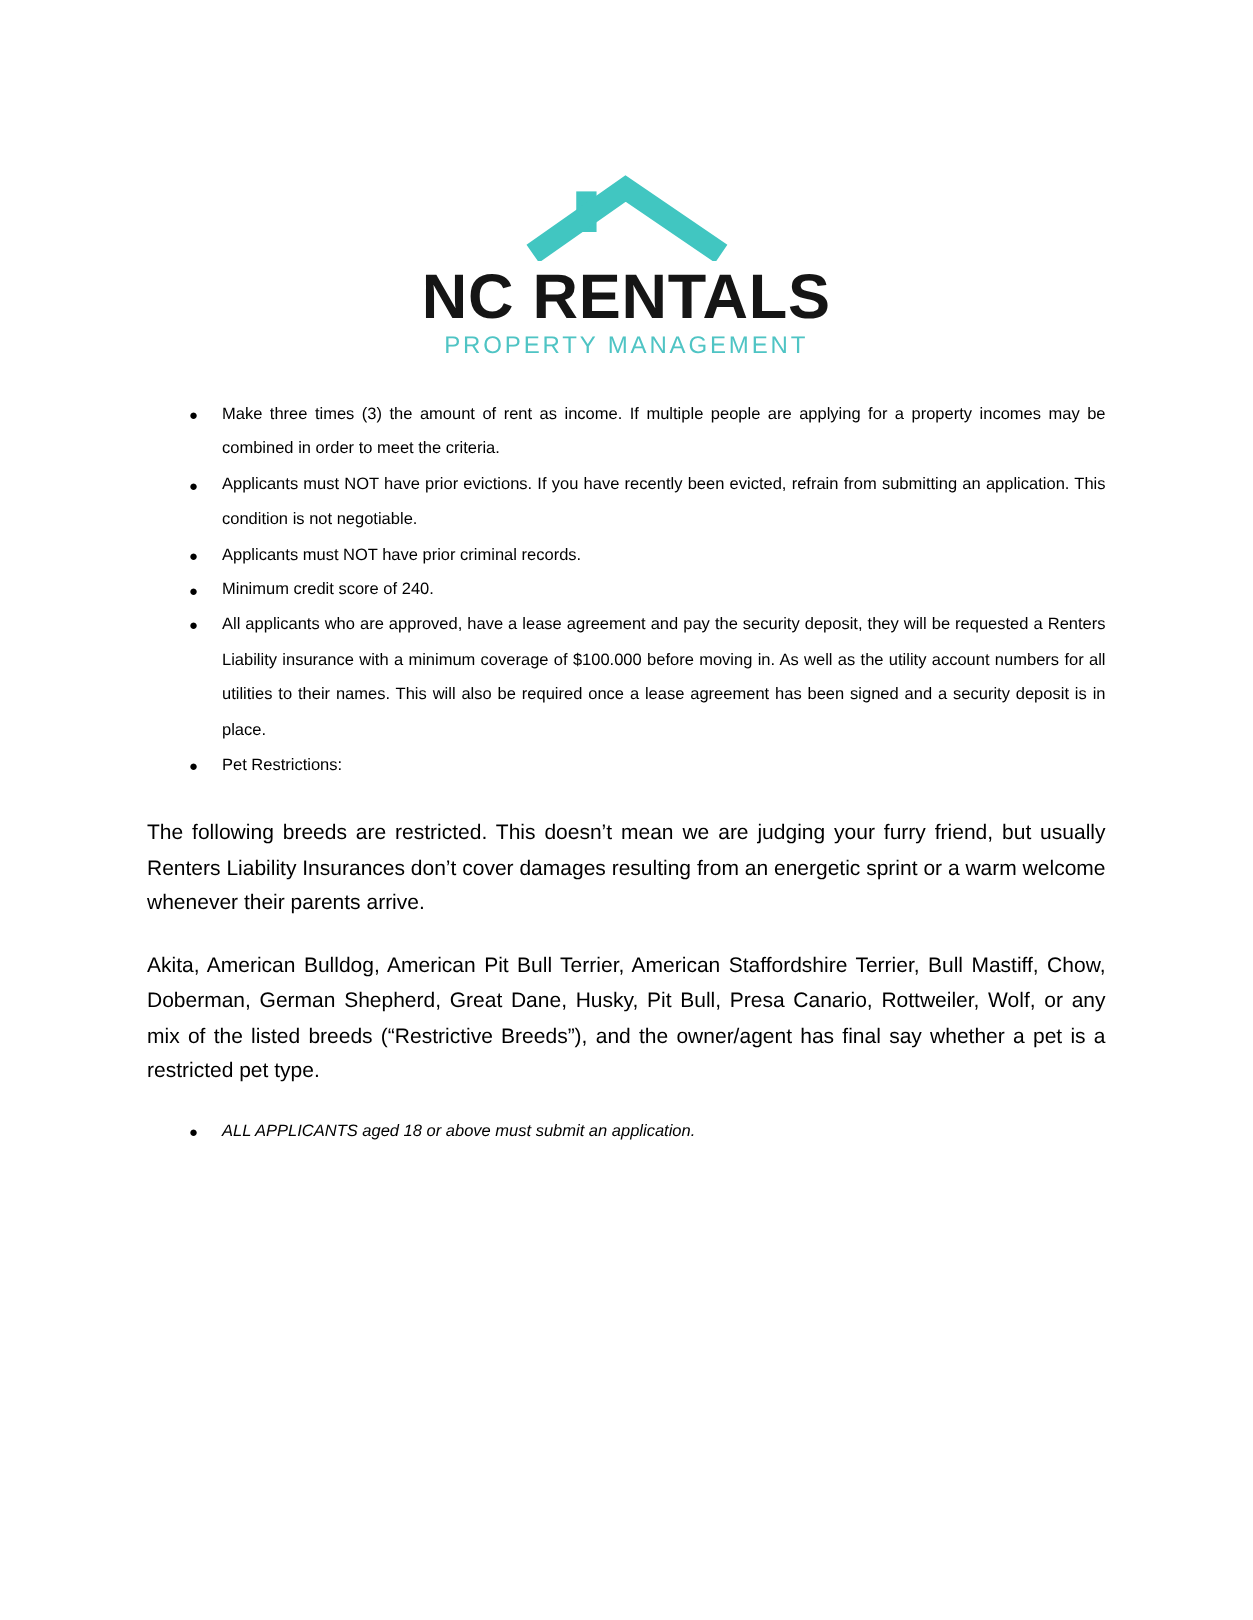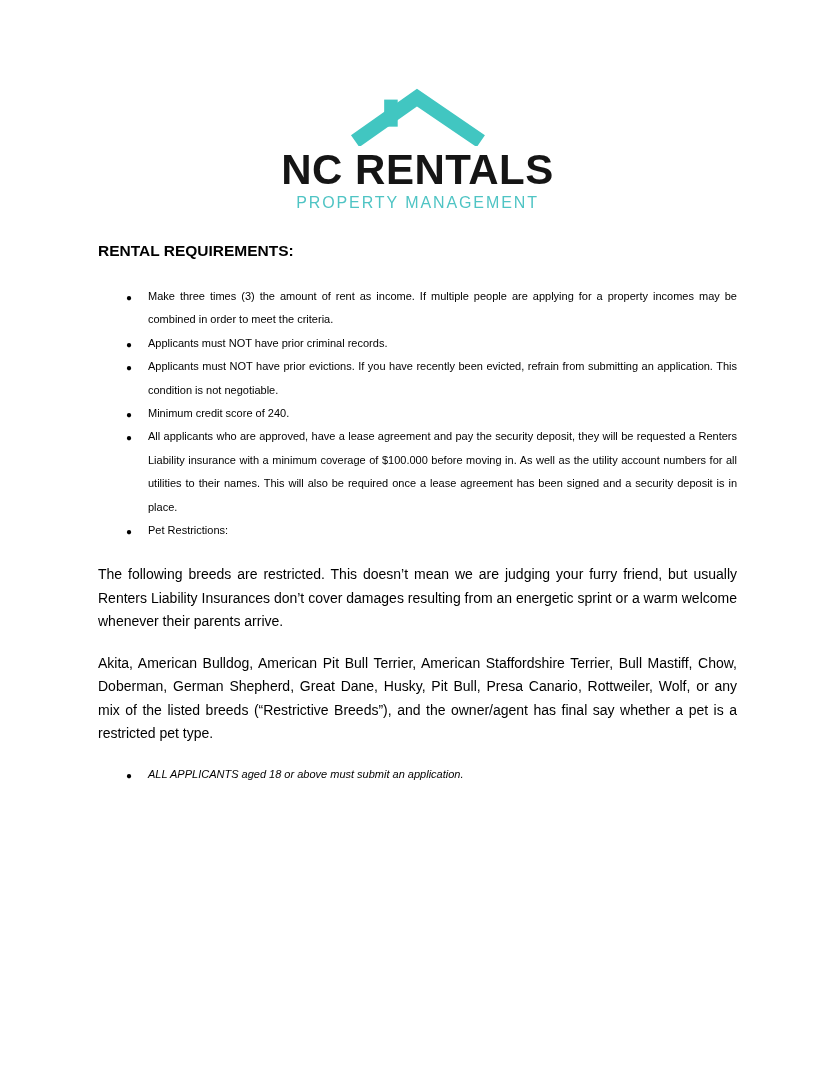--- a/index.html
+++ b/index.html
@@ -10,21 +10,21 @@
   }
   .page {
     width: 835px;
     height: 1080px;
     background: #ffffff;
     position: relative;
     overflow: hidden;
   }
   
   .logo-block {
-    padding-top: 88px;
+    padding-top: 116px;
     text-align: center;
   }
   .roof-icon-wrap {
     height: 58px;
     display: flex;
     justify-content: center;
   }
   .logo-name {
     font-size: 42px;
     font-weight: bold;
@@ -92,26 +92,25 @@
         <rect x="35" y="12" width="14" height="28" fill="#41c6c1"></rect>
         <path d="M 5,55 L 69,10 L 135,55" fill="none" stroke="#41c6c1" stroke-width="15" stroke-linejoin="miter" stroke-linecap="butt"></path>
       </svg>
     </div>
     <div class="logo-name">NC RENTALS</div>
     <div class="logo-tagline">PROPERTY MANAGEMENT</div>
   </header>
 
   <main class="content">
 
-    <h1 class="doc-heading">RENTAL REQUIREMENTS:</h1>
 
     <ul class="bullet-list">
       <li>Make three times (3) the amount of rent as income. If multiple people are applying for a property incomes may be combined in order to meet the criteria.</li>
+      <li>Applicants must NOT have prior evictions. If you have recently been evicted, refrain from submitting an application. This condition is not negotiable.</li>
       <li>Applicants must NOT have prior criminal records.</li>
-      <li>Applicants must NOT have prior evictions. If you have recently been evicted, refrain from submitting an application. This condition is not negotiable.</li>
       <li>Minimum credit score of 240.</li>
       <li>All applicants who are approved, have a lease agreement and pay the security deposit, they will be requested a Renters Liability insurance with a minimum coverage of $100.000 before moving in. As well as the utility account numbers for all utilities to their names. This will also be required once a lease agreement has been signed and a security deposit is in place.</li>
       <li>Pet Restrictions:</li>
     </ul>
 
     <p>The following breeds are restricted. This doesn’t mean we are judging your furry friend, but usually Renters Liability Insurances don’t cover damages resulting from an energetic sprint or a warm welcome whenever their parents arrive.</p>
 
     <p>Akita, American Bulldog, American Pit Bull Terrier, American Staffordshire Terrier, Bull Mastiff, Chow, Doberman, German Shepherd, Great Dane, Husky, Pit Bull, Presa Canario, Rottweiler, Wolf, or any mix of the listed breeds (“Restrictive Breeds”), and the owner/agent has final say whether a pet is a restricted pet type.</p>
 
     <ul class="bullet-list final">

